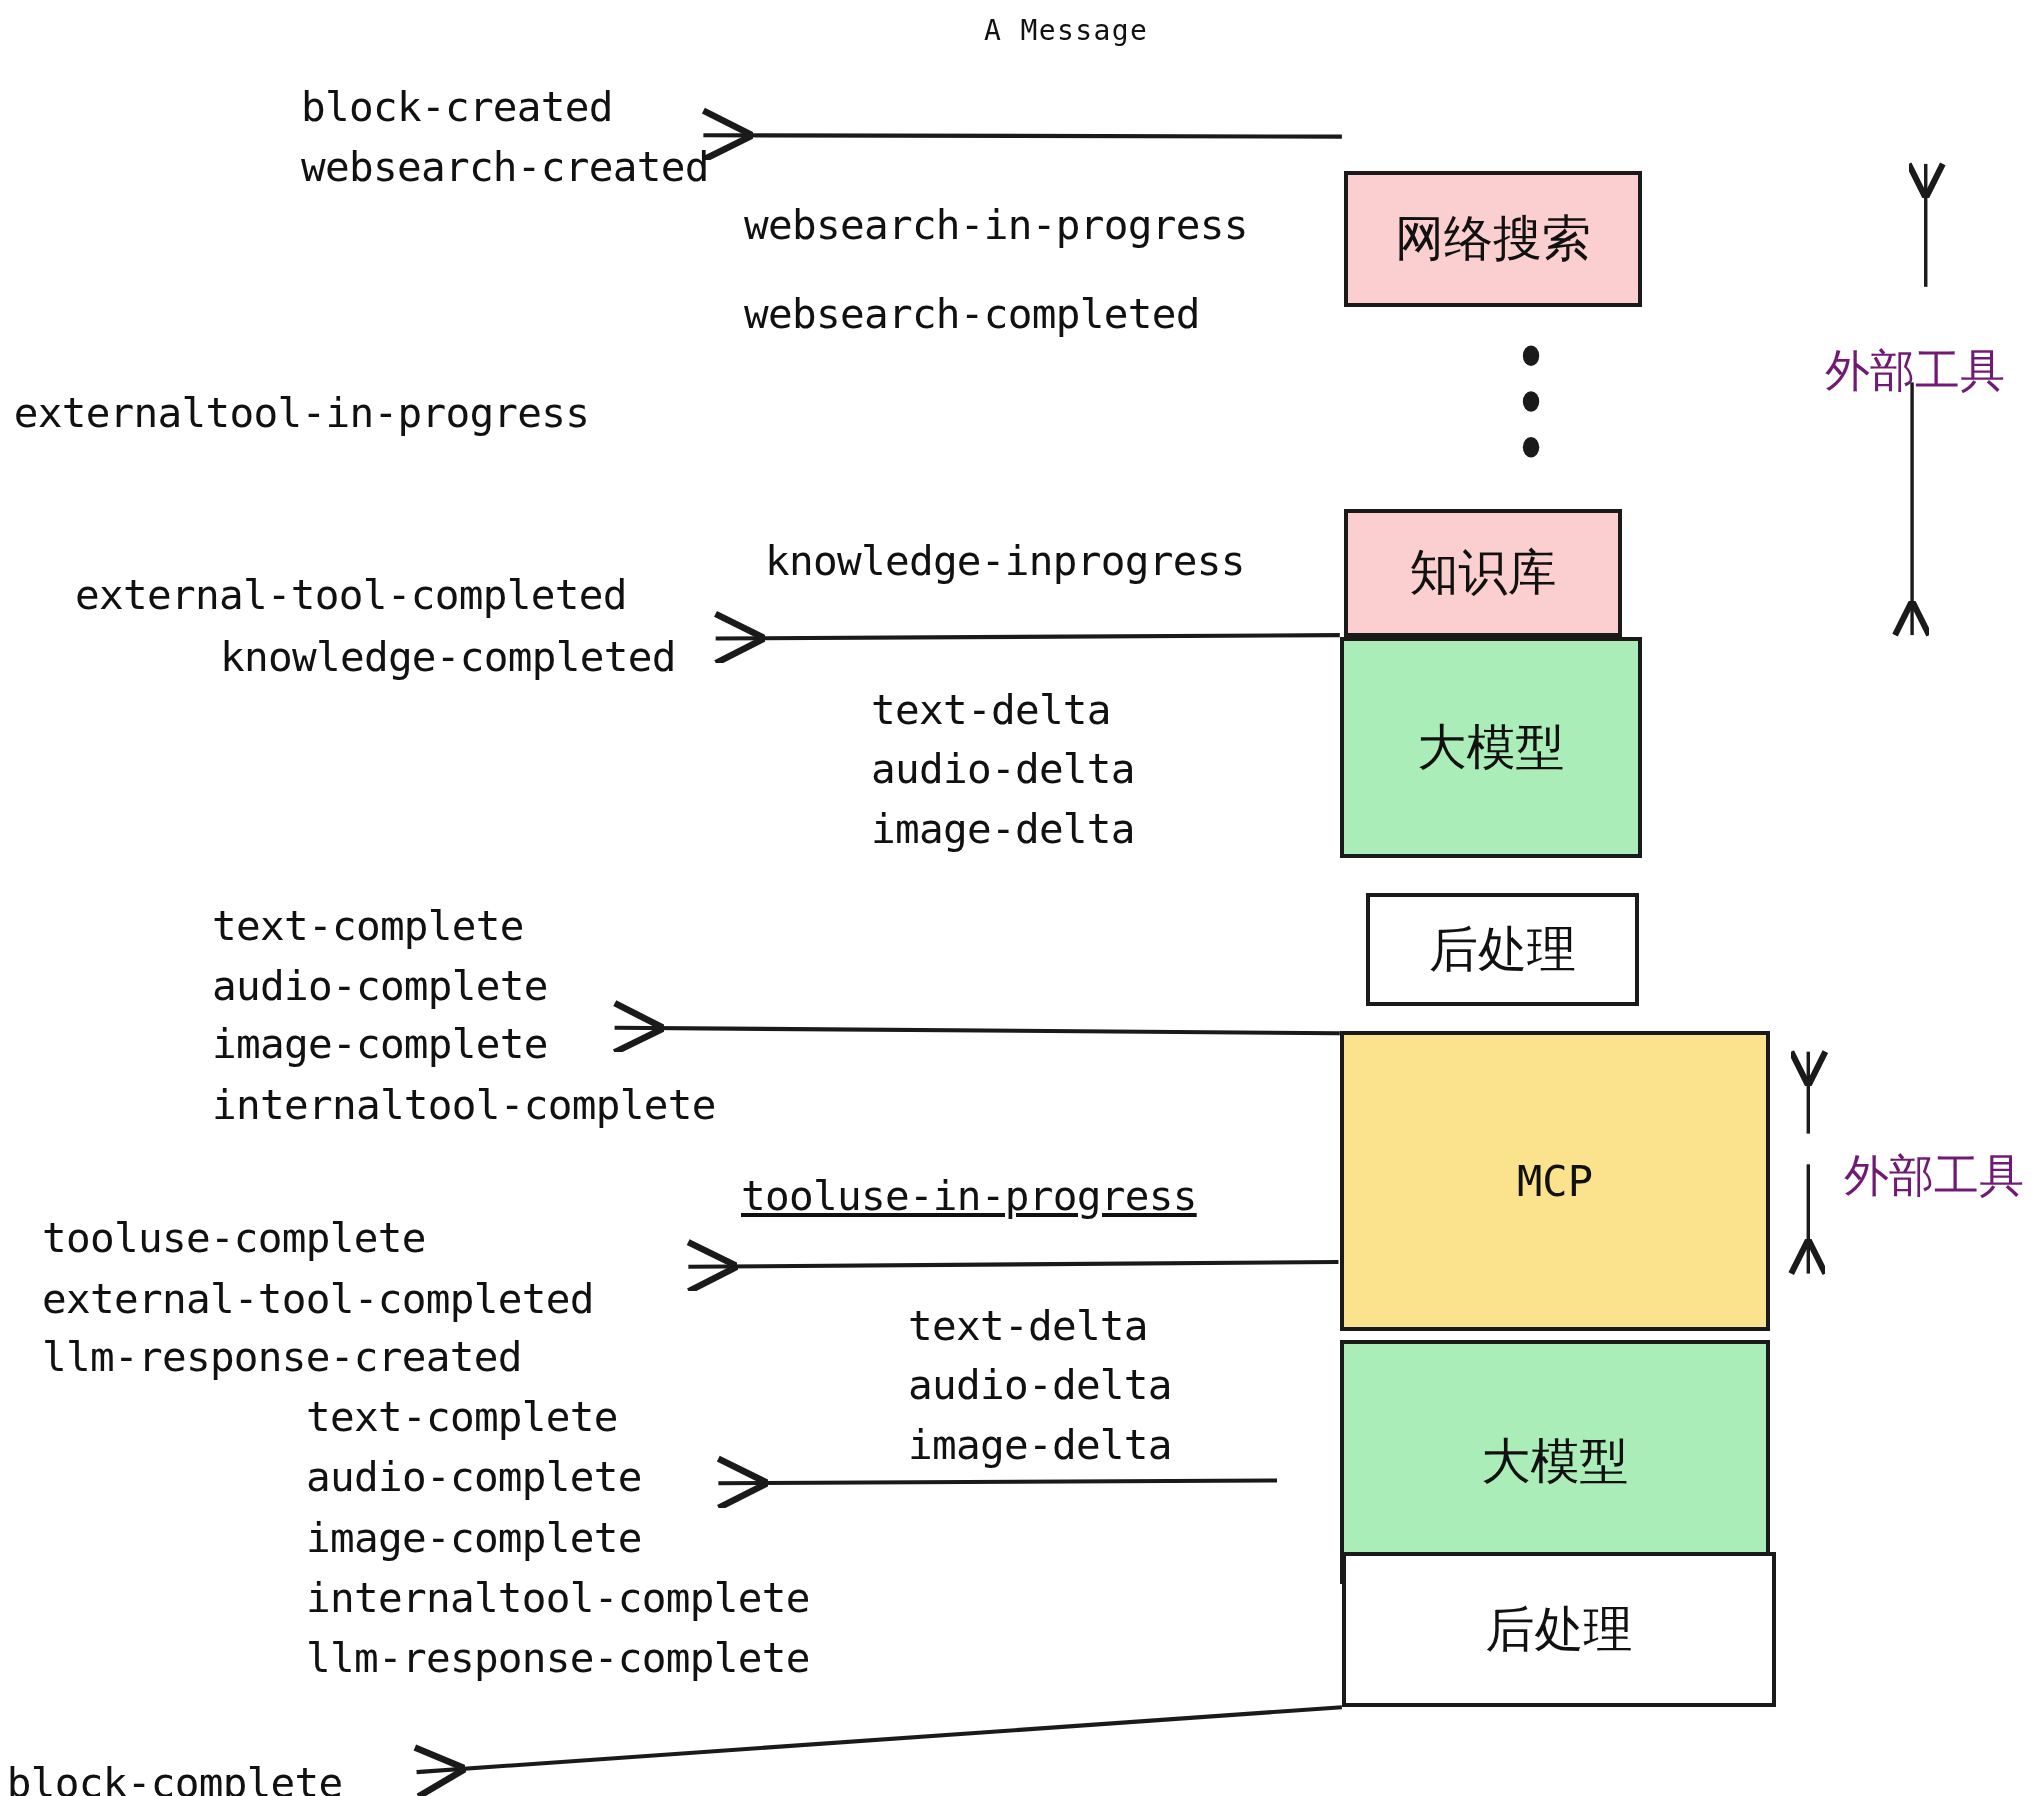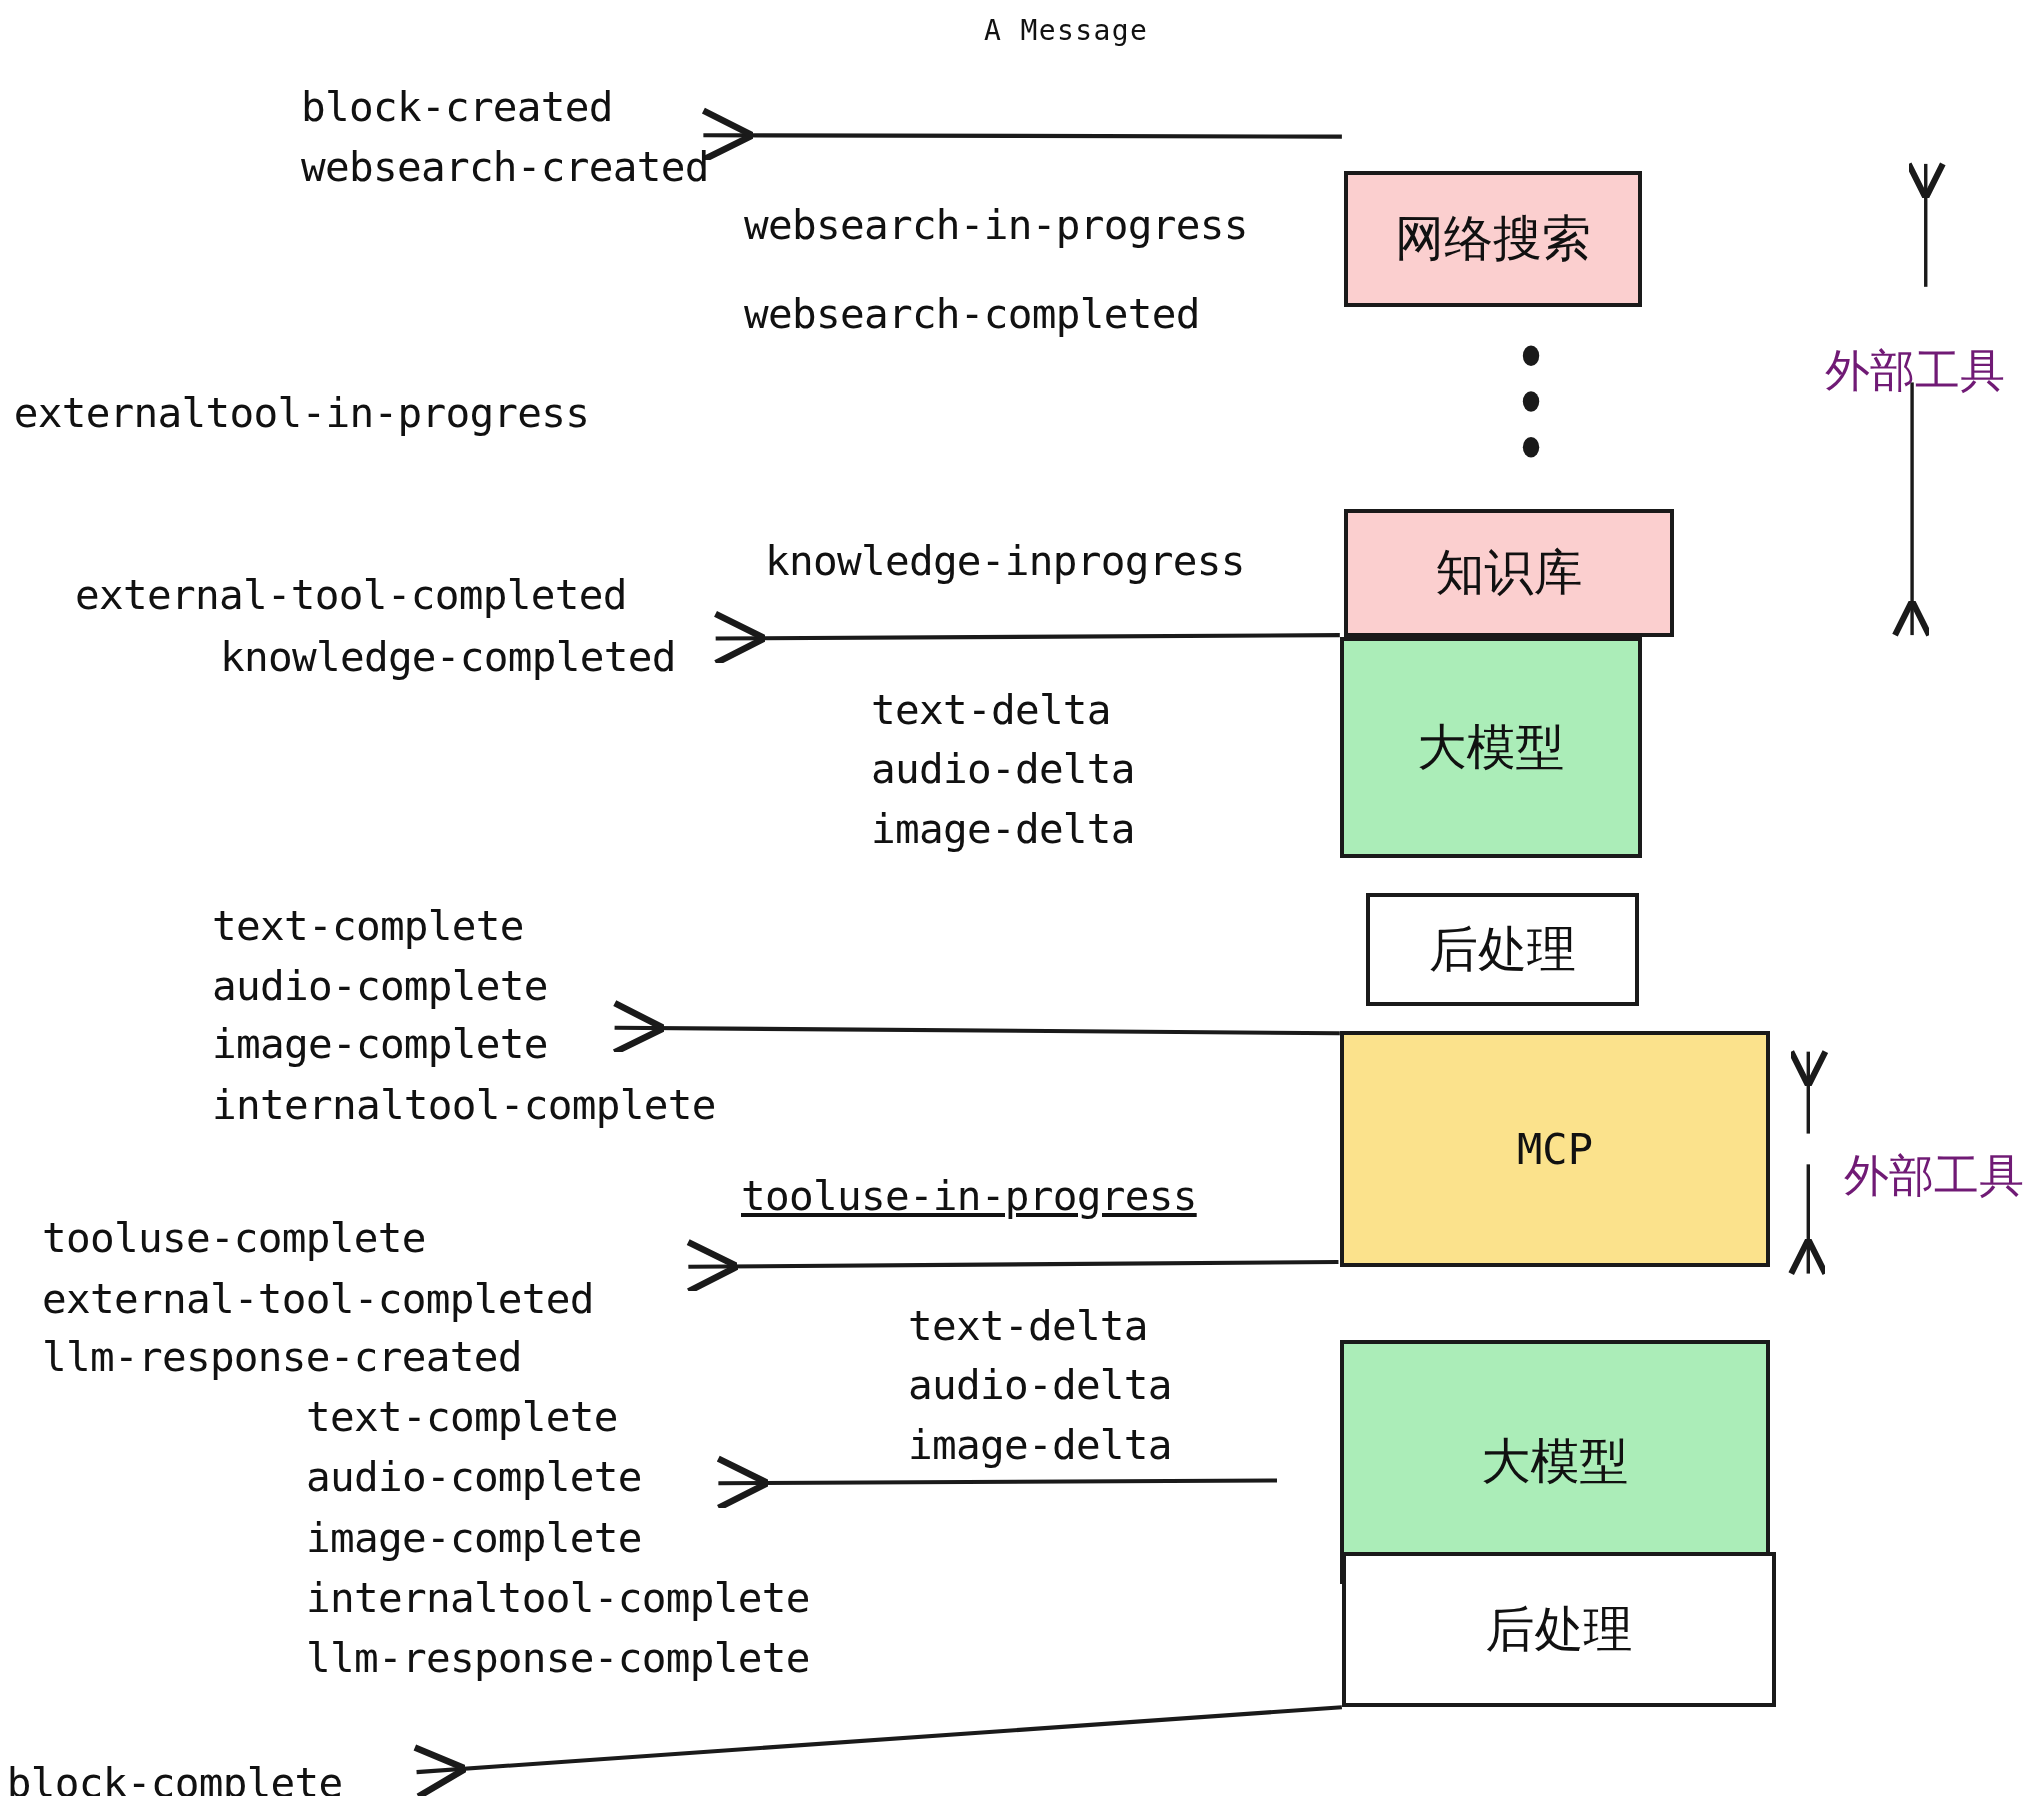--- a/index.html
+++ b/index.html
@@ -91,30 +91,30 @@
       <div class="evt" style="left: 306px; top: 1518px;">image-complete</div>
       <div class="evt" style="left: 306px; top: 1578px;">internaltool-complete</div>
       <div class="evt" style="left: 306px; top: 1638px;">llm-response-complete</div>
       <div class="evt" style="left: 6.8px; top: 1721px; margin-top: 42px;">block-complete</div>
     </div>
 
   <div id="nodes">
       <div class="node" style="left: 1344px; top: 171px; width: 298px; height: 136px; background: rgb(251, 207, 207);">
         <span>网络搜索</span>
       </div>
-      <div class="node" style="left: 1344px; top: 509px; width: 330px; height: 128px; background: rgb(251, 207, 207);">
+      <div class="node" style="left: 1344px; top: 509px; width: 278px; height: 128px; background: rgb(251, 207, 207);">
         <span>知识库</span>
       </div>
       <div class="node" style="left: 1340px; top: 637px; width: 302px; height: 221px; background: rgb(171, 237, 184);">
         <span>大模型</span>
       </div>
       <div class="node" style="left: 1366px; top: 893px; width: 273px; height: 113px; background: rgb(255, 255, 255);">
         <span>后处理</span>
       </div>
-      <div class="node mono" style="left: 1340px; top: 1031px; width: 430px; height: 236px; background: rgb(251, 226, 140);">
+      <div class="node mono" style="left: 1340px; top: 1031px; width: 430px; height: 300px; background: rgb(251, 226, 140);">
         <span>MCP</span>
       </div>
       <div class="node" style="left: 1340px; top: 1340px; width: 430px; height: 244px; background: rgb(171, 237, 184);">
         <span>大模型</span>
       </div>
       <div class="node" style="left: 1342px; top: 1552px; width: 434px; height: 155px; background: rgb(255, 255, 255);">
         <span>后处理</span>
       </div>
     </div>
 

